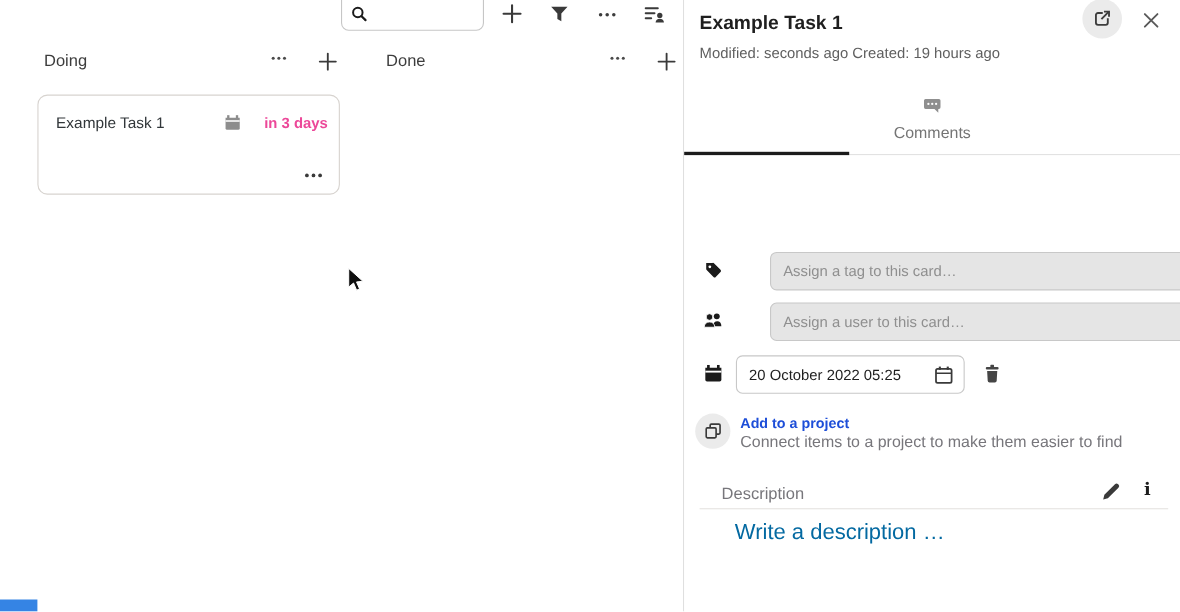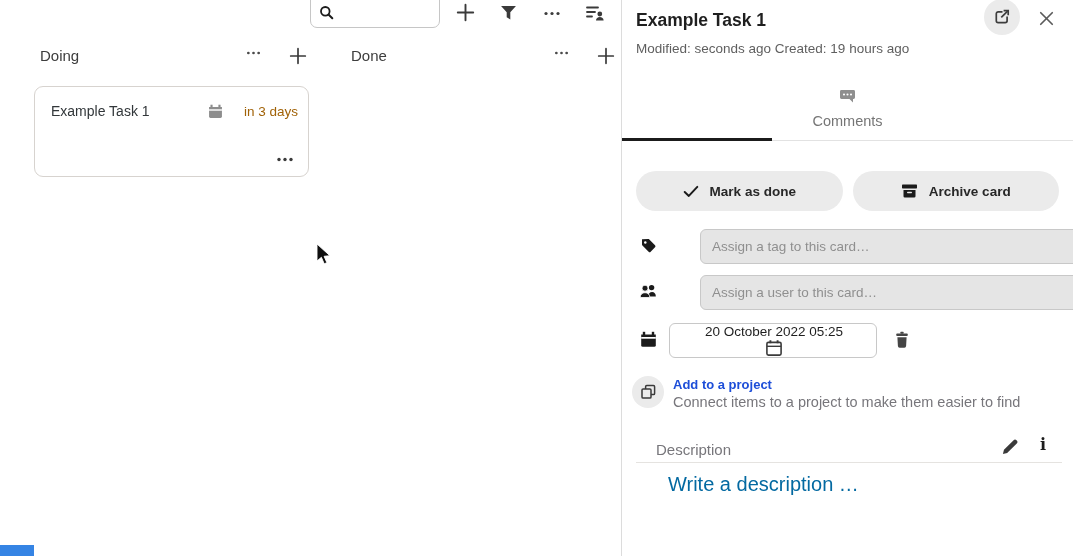--- a/index.html
+++ b/index.html
@@ -27,21 +27,21 @@
   .icon-btn { background:none; border:none; cursor:pointer; padding:0; position:absolute; }
 
   .col-title { position:absolute; top:47px; font-size:15px; color:#3d3d3d; }
 
   .card {
     position:absolute; left:34px; top:86px; width:275px; height:91px;
     background:#fff; border:1px solid #d7d3cf; border-radius:9px;
   }
   .card-title { position:absolute; left:16px; top:16px; font-size:14px; color:#32373a; }
   .card-due { position:absolute; right:10px; top:17px; display:flex; align-items:center; gap:21px;
-              color:#a16207; font-size:13.5px; }
+              color:#ec4899; font-size:13.5px;font-weight:bold; }
   .card-menu { position:absolute; right:14px; bottom:13px; }
 
   
   #divider { position:absolute; left:621px; top:0; width:1px; height:556px; background:#dcdcdc; }
 
   
   #panel { position:absolute; left:622px; top:0; width:451px; height:556px; background:#fff; }
 
   .panel-title { position:absolute; left:14px; top:10px; font-size:17.5px; font-weight:700; color:#1f1f1f; }
   .panel-meta  { position:absolute; left:14px; top:41px; font-size:13.5px; color:#5f5f5f; }
@@ -73,21 +73,21 @@
   .assign-input {
     position:absolute; left:47px; width:393px; height:35px;
     border:1px solid #c8c8c8; border-radius:6px; padding:0 11px;
     font-family:inherit; font-size:13.5px; color:#2e3436; outline:none; background:#e5e5e5;margin-left:31px;
   }
   .assign-input::placeholder { color:#8f8f8f; opacity:1; }
 
   .date-field {
     position:absolute; left:47px; top:323px; width:208px; height:35px;
     border:1px solid #c8c8c8; border-radius:6px; background:#fff;
-    display:flex; align-items:center; padding:0 9px 0 11px;flex-direction:column;
+    display:flex; align-items:center; padding:0 9px 0 11px;
   }
   .date-text { flex:1; font-size:13.5px; color:#1f1f1f; }
   .date-cal-btn, .trash-btn { background:none; border:none; cursor:pointer; padding:0; }
   .trash-btn { position:absolute; left:272px; top:331px; }
 
   .project-row { position:absolute; left:0; top:376px; width:451px; height:34px; cursor:pointer; }
   .project-circle { position:absolute; left:10px; top:0; width:32px; height:32px; border-radius:50%;
     background:#ebebeb; display:flex; align-items:center; justify-content:center; }
   .project-title { position:absolute; left:51px; top:1px; font-size:13px; font-weight:700; color:#1d4ed8; }
   .project-sub { position:absolute; left:51px; top:18px; font-size:14.5px; color:#77767b; white-space:nowrap; }
@@ -254,40 +254,20 @@
             <circle cx="5" cy="5.5" r="1.05" fill="#fff"></circle>
             <circle cx="8.5" cy="5.5" r="1.05" fill="#fff"></circle>
             <circle cx="12" cy="5.5" r="1.05" fill="#fff"></circle>
           </svg>
       </span>
       <span class="tab-label">Comments</span>
     </button>
   </div>
   <div class="tab-underline"></div>
 
-  <div class="btn-row">
-    <button class="pill-btn">
-      <span>
-        <svg width="16" height="13" viewBox="0 0 17 13">
-            <path d="M1.8 7 6.2 11.2 15.2 1.6" stroke="#1b1b1b" stroke-width="2.1" fill="none" stroke-linecap="round" stroke-linejoin="round"></path>
-          </svg>
-      </span>
-      <span>Mark as done</span>
-    </button>
-    <button class="pill-btn">
-      <span>
-        <svg width="17" height="16" viewBox="0 0 17 16">
-            <rect x="1" y="1.5" width="15" height="4" rx="0.7" fill="#1b1b1b"></rect>
-            <path d="M2.5 7h12v6.2a1.3 1.3 0 0 1-1.3 1.3H3.8a1.3 1.3 0 0 1-1.3-1.3z" fill="#1b1b1b"></path>
-            <rect x="6" y="8.8" width="5" height="1.5" rx="0.7" fill="#ebebeb"></rect>
-          </svg>
-      </span>
-      <span>Archive card</span>
-    </button>
-  </div>
 
   <span class="row-icon" style="top:237px;">
     <svg width="17" height="17" viewBox="0 0 17 17">
         <path d="M2 2.2v5.3c0 .38.15.75.42 1.02l6.2 6.2a1.45 1.45 0 0 0 2.05 0l4.35-4.35a1.45 1.45 0 0 0 0-2.05l-6.2-6.2A1.45 1.45 0 0 0 7.8 2z" fill="#1b1b1b"></path>
         <circle cx="5.3" cy="5.5" r="1.25" fill="#fff"></circle>
       </svg>
   </span>
   <input class="assign-input" style="top: 229px;" type="text" placeholder="Assign a tag to this card…">
 
   <span class="row-icon" style="top:283px; left:17px;">

